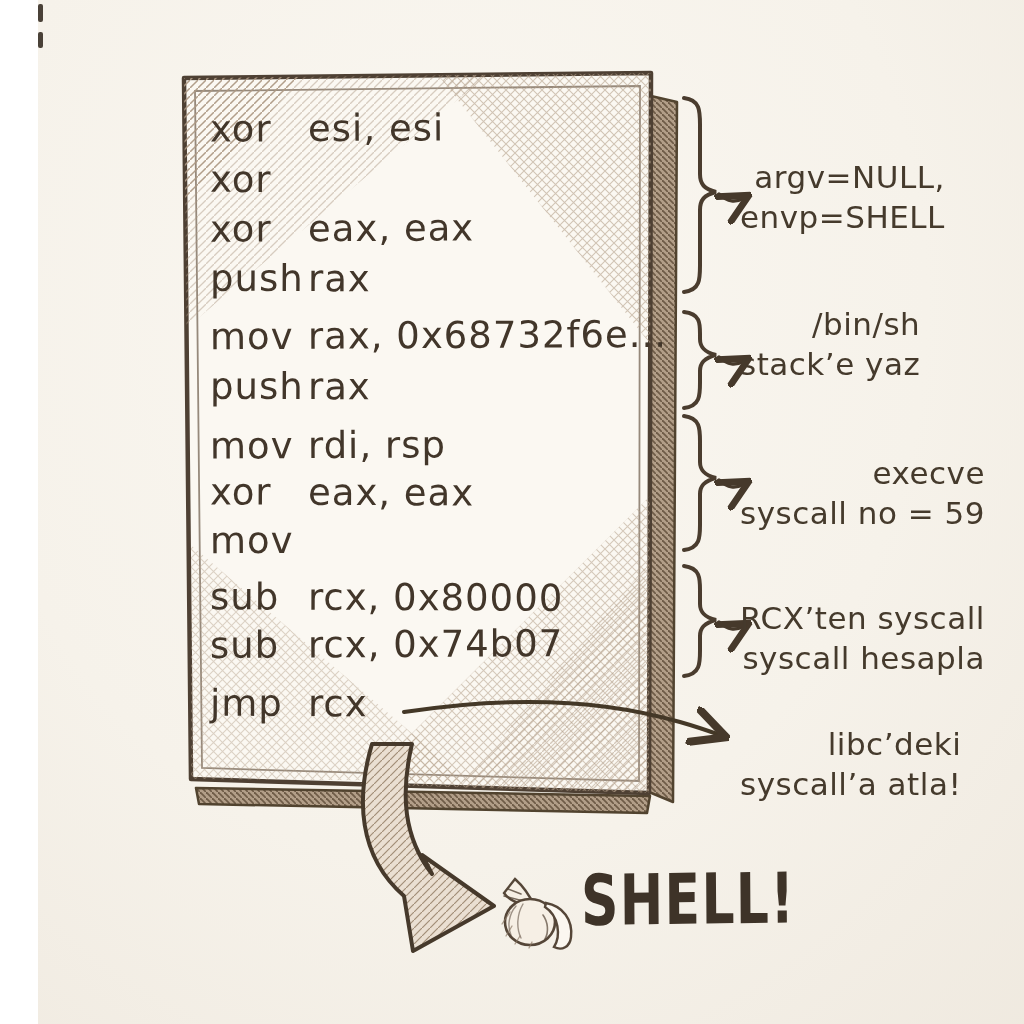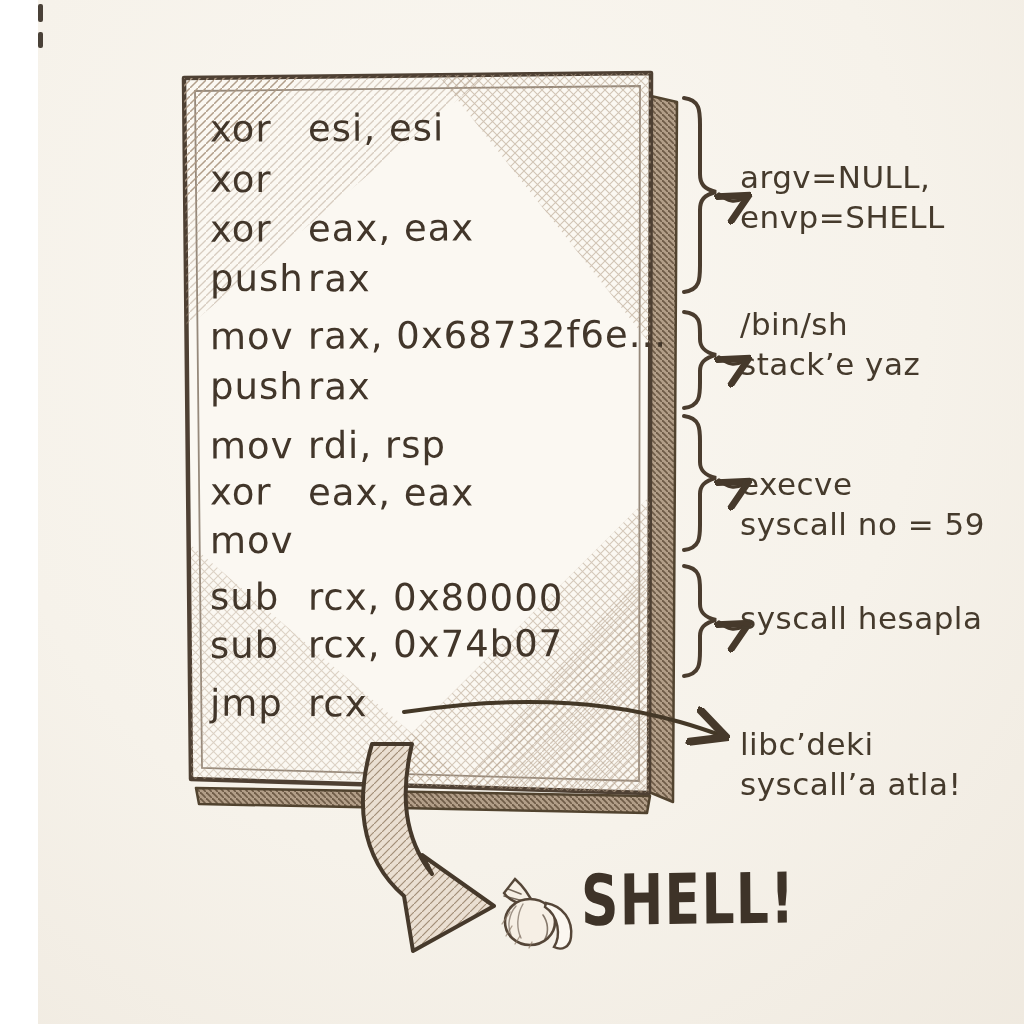--- a/index.html
+++ b/index.html
@@ -11,21 +11,21 @@
   }
   .stage svg{position:absolute;left:0;top:0;}
   .asm-line{
     position:absolute;left:172px;display:flex;align-items:baseline;
     font-size:37px;color:#42362a;letter-spacing:1px;white-space:pre;
   }
   .asm-line .mn{min-width:98px;}
   .asm-line:nth-child(odd){transform:rotate(-0.3deg);}
   .asm-line:nth-child(even){transform:rotate(0.25deg);}
   .ann{
-    position:absolute;left:702px;color:#453a2c;font-size:31px;letter-spacing:.5px;
+    position:absolute;left:702px;color:#453a2c;font-size:31px;letter-spacing:.5px;text-align:right;
   }
   .ann .ln{height:40px;line-height:40px;white-space:pre;}
   .shell-label{
     position:absolute;left:543px;top:860px;
     font-size:70px;font-weight:bold;color:#3e3328;letter-spacing:2px;
     transform:scaleX(.74) rotate(-0.5deg);transform-origin:left center;white-space:pre;
   }
   .smudge{
     position:absolute;left:0;width:5px;background:#2b2219;border-radius:2px;opacity:.85;
   }
@@ -125,25 +125,26 @@
   </div>
 
   <div class="ann" style="top:157px">
     <div class="ln">argv=NULL,</div>
     <div class="ln">envp=SHELL</div>
   </div>
   <div class="ann" style="top:304px">
     <div class="ln">/bin/sh</div>
     <div class="ln">stack’e yaz</div>
   </div>
-  <div class="ann" style="top:464px">
+  <div class="ann" style="top:453px">
     <div class="ln">execve</div>
     <div class="ln">syscall no = 59</div>
   </div>
   <div class="ann" style="top:598px">
+    <div class="ln">RCX’ten syscall</div>
     <div class="ln">syscall hesapla</div>
   </div>
   <div class="ann" style="top:724px">
     <div class="ln">libc’deki</div>
     <div class="ln">syscall’a atla!</div>
   </div>
 
   <div class="shell-label">SHELL!</div>
 
 </div>

